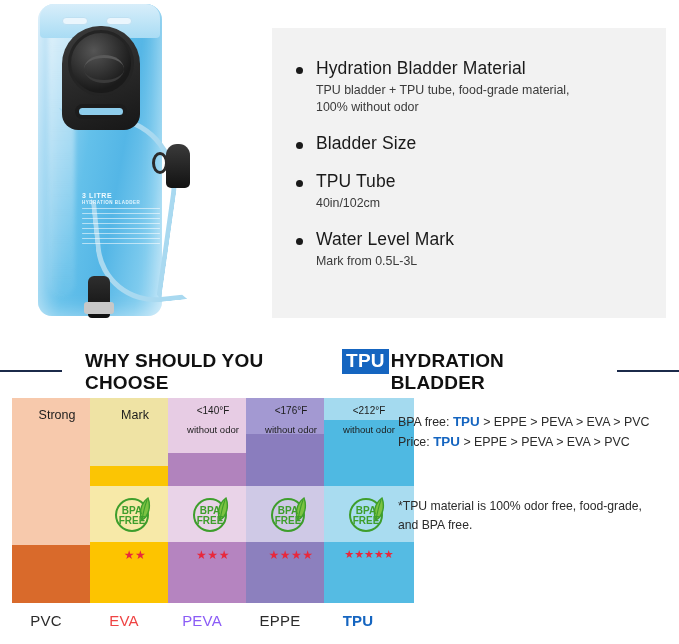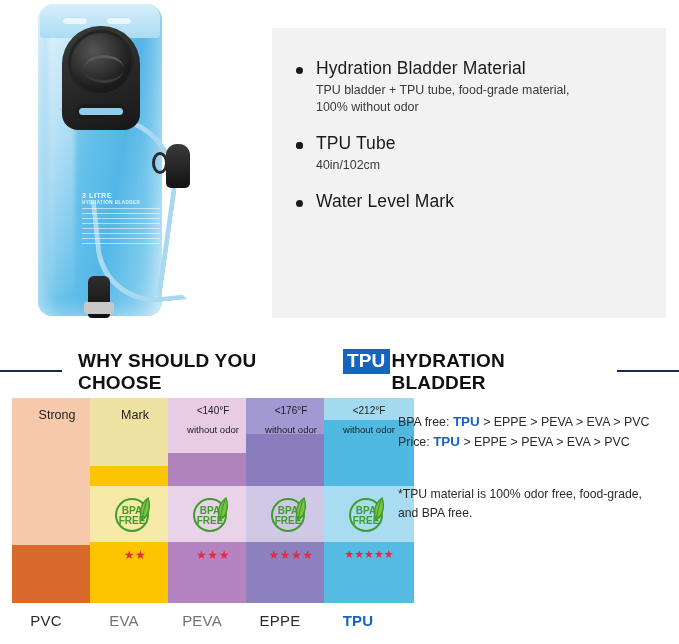--- a/index.html
+++ b/index.html
@@ -99,21 +99,21 @@
   .spec-bullet {
     position: absolute; left: 2px; top: 9px; width: 7px; height: 7px;
     border-radius: 50%; background: #1a1a1a;
   }
   .spec-title { font-size: 17.5px; font-weight: normal; color: #1a1a1a; letter-spacing: .1px; }
   .spec-desc { font-size: 12.4px; color: #3a3a3a; line-height: 1.38; margin-top: 3px; }
 
   
   .headline-row {
     position: absolute; left: 0; top: 357px; width: 679px; height: 28px;
-    display: flex; align-items: center; justify-content: center; gap: 16px;
+    display: flex; align-items: center; justify-content: center; gap: 23px;
   }
   .rule { height: 2px; background: #1b2a4a; flex: 0 0 62px; }
   .headline {
     font-size: 19px; font-weight: bold; color: #111; letter-spacing: .2px;
     display: flex; align-items: baseline;
   }
   .hl-tpu {
     background: #1565c0; color: #ffffff; padding: 1px 4px 2px 4px; margin: 0 2px;
     display: inline-block;
   }
@@ -142,21 +142,21 @@
   .stars.five { font-size: 11px; letter-spacing: 0; }
   .col-label {
     text-align: center; font-size: 15px; color: #2b2b2b; margin-top: 9px; letter-spacing: .2px;
   }
   .col-label.tpu { color: #1565c0; font-weight: bold; }
 
   
   .notes { position: absolute; left: 398px; top: 14px; width: 278px; }
   .rank-line { font-size: 12.4px; color: #2b2b2b; line-height: 1.52; white-space: nowrap; }
   .rank-line .tpu { color: #1565c0; font-weight: bold; font-size: 13.4px; }
-  .note-foot { margin-top: 32px; font-size: 12.2px; color: #2b2b2b; line-height: 1.6; }
+  .note-foot { margin-top: 44px; font-size: 12.2px; color: #2b2b2b; line-height: 1.6; }
 </style>
 </head>
 <body>
 
 <div class="page">
 
   <div class="product-area">
     <div class="bladder-wrap">
       <div class="bladder-body"></div>
       <div class="bladder-top"></div>
@@ -191,31 +191,33 @@
     <div class="spec-list">
 
       <div class="spec-item">
         <span class="spec-bullet"></span>
         <div class="spec-title">Hydration Bladder Material</div>
         <div class="spec-desc">TPU bladder + TPU tube, food-grade material,<br>100% without odor</div>
       </div>
 
       <div class="spec-item">
         <span class="spec-bullet"></span>
+        <div class="spec-title">Bladder Size</div>
       </div>
 
       <div class="spec-item">
         <span class="spec-bullet"></span>
         <div class="spec-title">TPU Tube</div>
         <div class="spec-desc">40in/102cm</div>
       </div>
 
       <div class="spec-item">
         <span class="spec-bullet"></span>
         <div class="spec-title">Water Level Mark</div>
+        <div class="spec-desc">Mark from 0.5L-3L</div>
       </div>
 
     </div>
   </div>
 
   <div class="headline-row">
     <span class="rule"></span>
     <span class="headline">
       <span>WHY SHOULD YOU CHOOSE</span>
       <span class="hl-tpu">TPU</span>
@@ -243,40 +245,40 @@
             <div class="band-text t-one">Mark</div>
             <svg viewBox="0 0 46 40" class="badge">
               <circle cx="20" cy="21" r="16" fill="none" stroke="#3E9E2C" stroke-width="2"></circle>
               <path d="M36 4 C28 10 27 20 30 26 C37 22 39 12 36 4 Z" fill="#7CC242" stroke="#3E9E2C" stroke-width="1.4"></path>
               <path d="M35 6 C32 14 31 20 30 26" fill="none" stroke="#3E9E2C" stroke-width="1.1"></path>
               <text x="20" y="20" text-anchor="middle" font-family="Liberation Sans, sans-serif" font-size="10" font-weight="bold" fill="#3E9E2C">BPA</text>
               <text x="20" y="30" text-anchor="middle" font-family="Liberation Sans, sans-serif" font-size="10" font-weight="bold" fill="#3E9E2C">FREE</text>
             </svg>
             <div class="stars" style="color: rgb(232, 40, 60);">★★</div>
           </div>
-          <div class="col-label" style="color: #737373;">EVA</div>
+          <div class="col-label" style="color: #ef4444;">EVA</div>
         </div>
         <div class="col">
           <div class="bar">
             <div class="band" style="top: 0px; height: 55px; background: rgb(231, 204, 228);"></div>
             <div class="band" style="top: 55px; height: 33px; background: rgb(177, 131, 189);"></div>
             <div class="band" style="top: 88px; height: 56px; background: rgb(233, 211, 232);"></div>
             <div class="band" style="top: 144px; height: 61px; background: rgb(181, 132, 192);"></div>
             <div class="band-text t-main small">&lt;140°F</div>
             <div class="band-text t-sub">without odor</div>
             <svg viewBox="0 0 46 40" class="badge">
               <circle cx="20" cy="21" r="16" fill="none" stroke="#3E9E2C" stroke-width="2"></circle>
               <path d="M36 4 C28 10 27 20 30 26 C37 22 39 12 36 4 Z" fill="#7CC242" stroke="#3E9E2C" stroke-width="1.4"></path>
               <path d="M35 6 C32 14 31 20 30 26" fill="none" stroke="#3E9E2C" stroke-width="1.1"></path>
               <text x="20" y="20" text-anchor="middle" font-family="Liberation Sans, sans-serif" font-size="10" font-weight="bold" fill="#3E9E2C">BPA</text>
               <text x="20" y="30" text-anchor="middle" font-family="Liberation Sans, sans-serif" font-size="10" font-weight="bold" fill="#3E9E2C">FREE</text>
             </svg>
             <div class="stars" style="color: rgb(232, 40, 60);">★★★</div>
           </div>
-          <div class="col-label" style="color: #737373;">PEVA</div>
+          <div class="col-label" style="color: #8b5cf6;">PEVA</div>
         </div>
         <div class="col">
           <div class="bar">
             <div class="band" style="top: 0px; height: 36px; background: rgb(163, 153, 210);"></div>
             <div class="band" style="top: 36px; height: 52px; background: rgb(138, 125, 190);"></div>
             <div class="band" style="top: 88px; height: 56px; background: rgb(207, 201, 230);"></div>
             <div class="band" style="top: 144px; height: 61px; background: rgb(140, 128, 190);"></div>
             <div class="band-text t-main small">&lt;176°F</div>
             <div class="band-text t-sub">without odor</div>
             <svg viewBox="0 0 46 40" class="badge">

